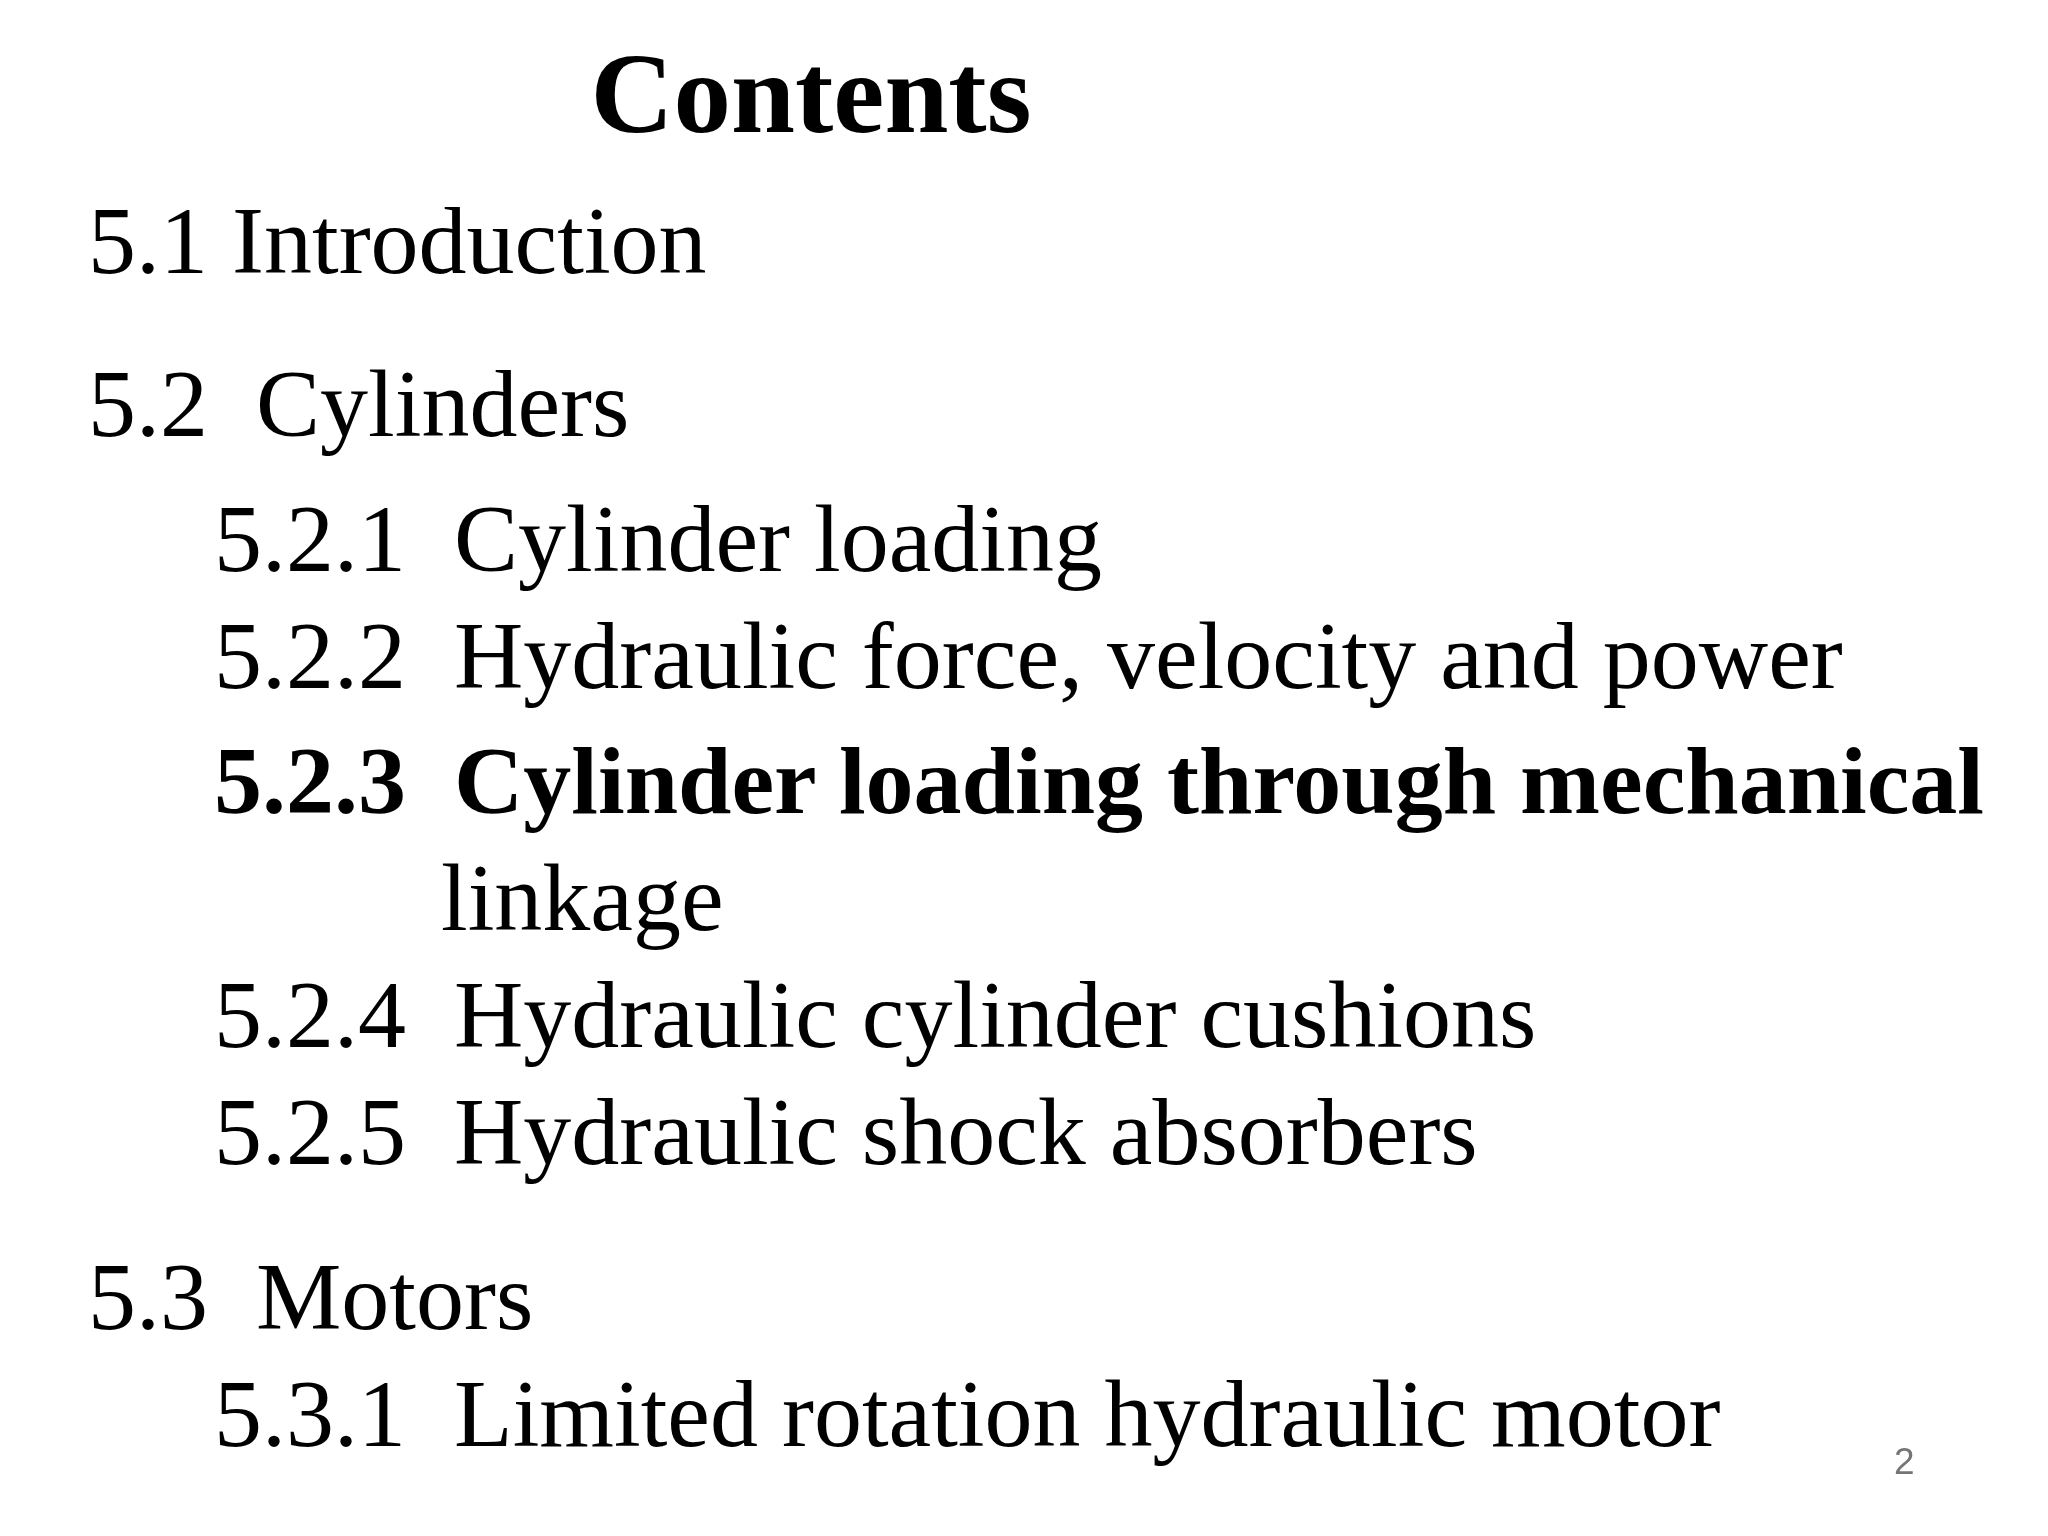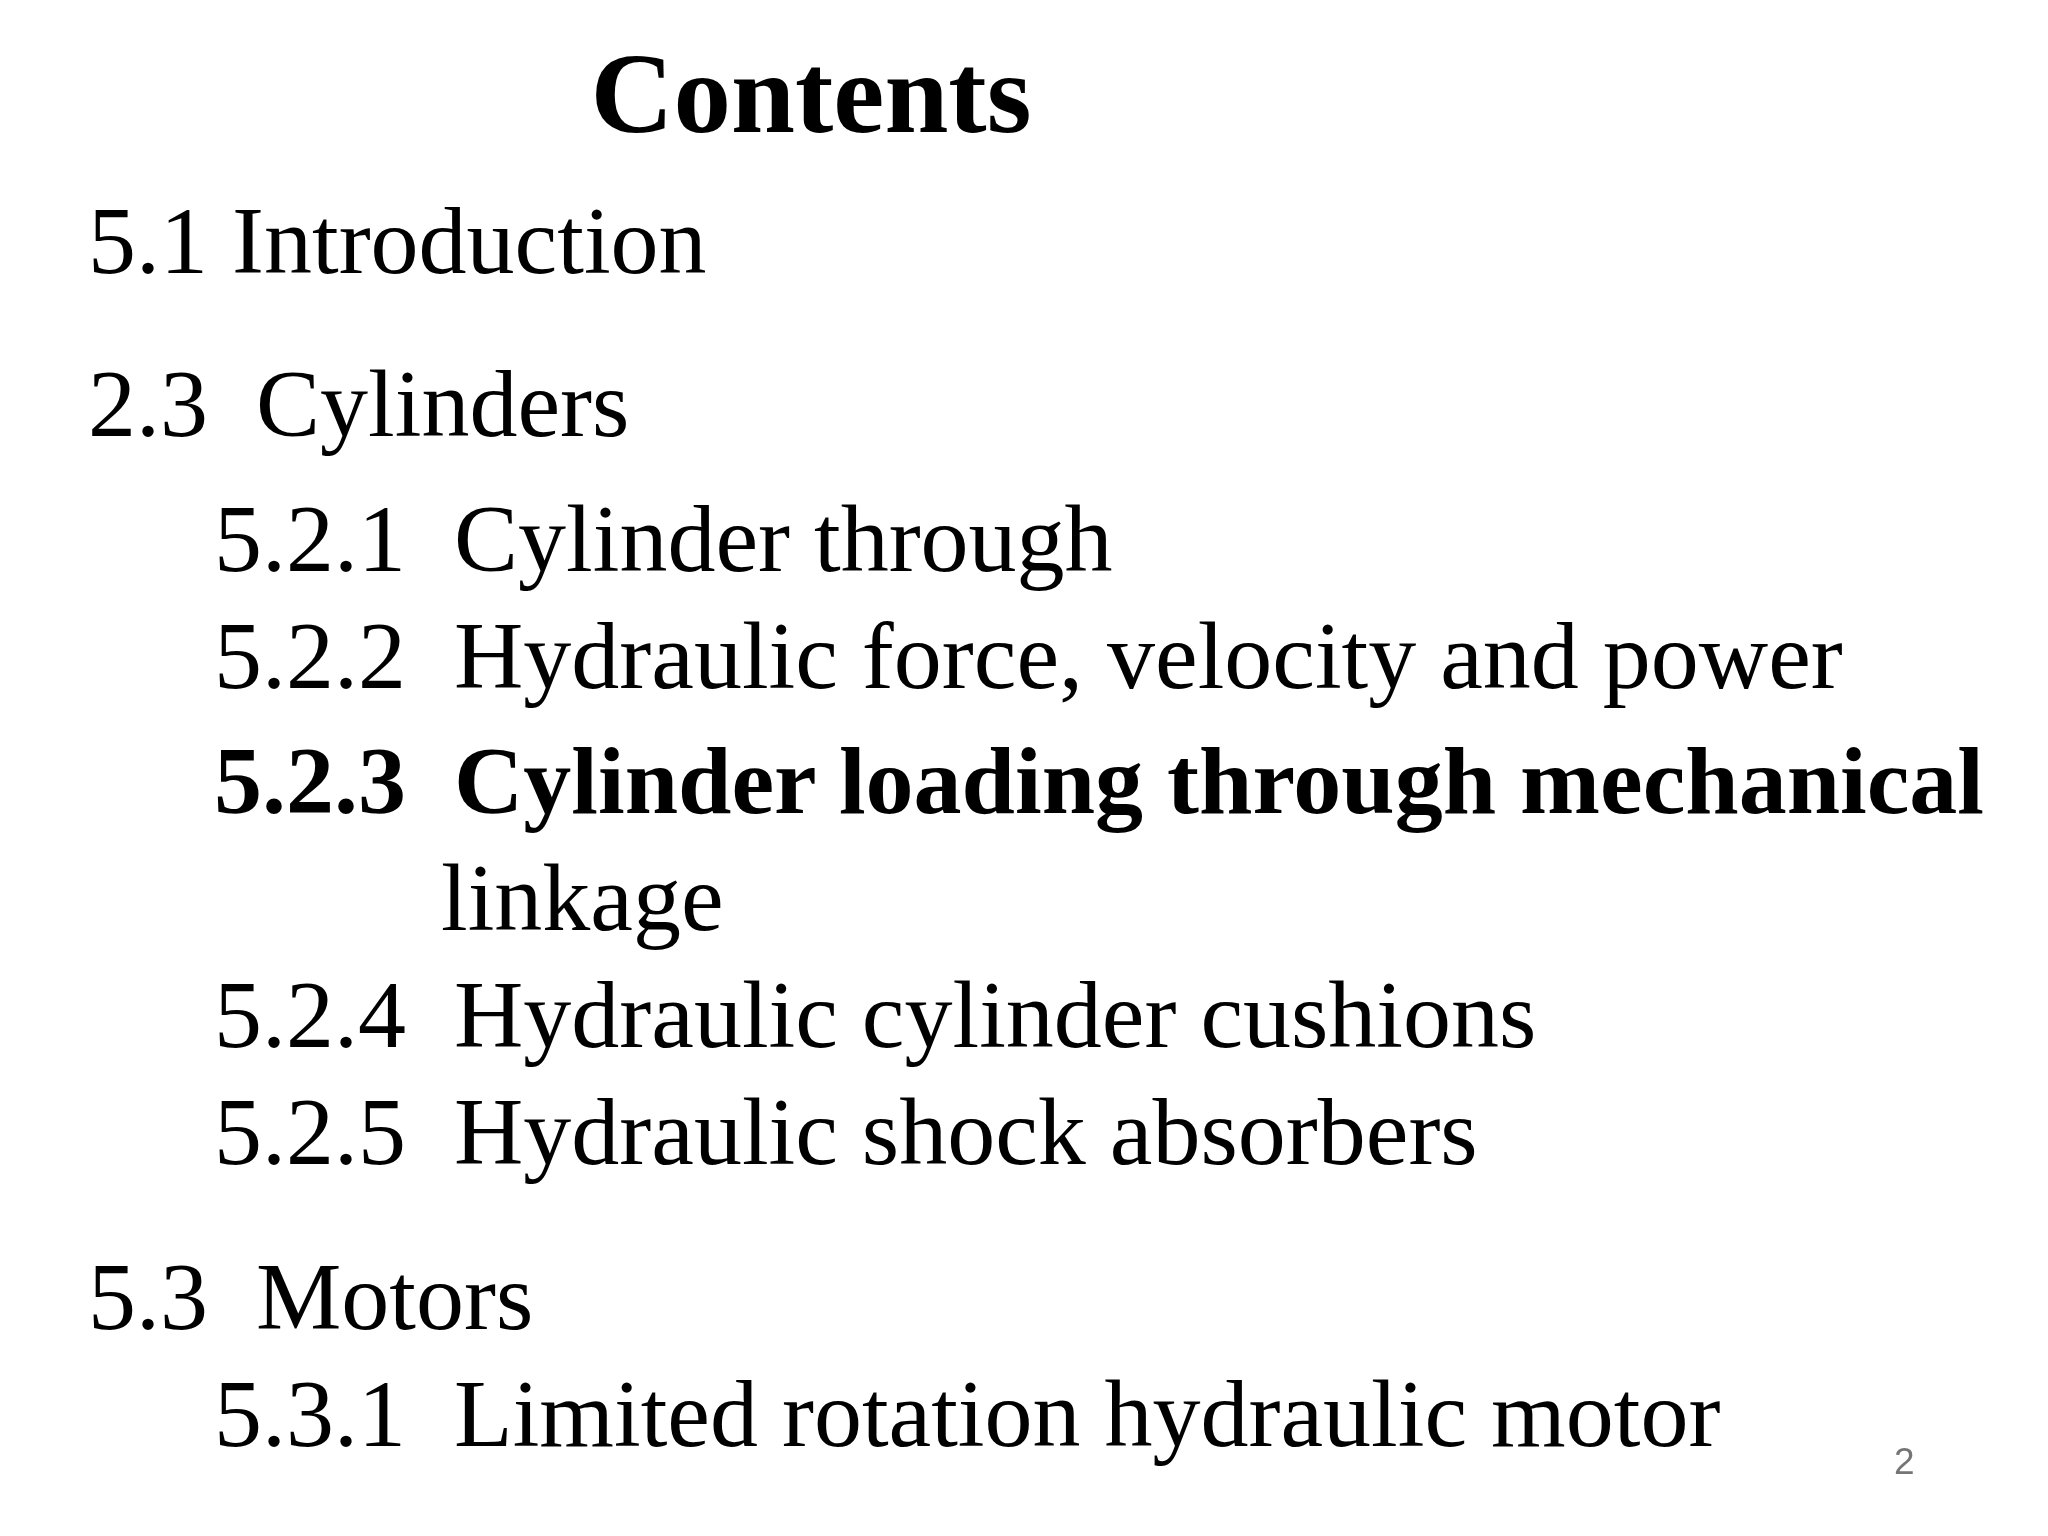--- a/index.html
+++ b/index.html
@@ -54,23 +54,23 @@
 <body>
 
 <div class="slide">
 
   <div class="slide-title">Contents</div>
 
   <div class="toc">
 
     <div class="toc-line indent-top">5.1 Introduction</div>
 
-    <div class="toc-line indent-top gap-lg">2.3  Cylinders</div>
+    <div class="toc-line indent-top gap-lg">5.2  Cylinders</div>
 
-    <div class="toc-line indent-sub gap-sm">5.2.1  Cylinder through</div>
+    <div class="toc-line indent-sub gap-sm">5.2.1  Cylinder loading</div>
 
     <div class="toc-line indent-sub">5.2.2  Hydraulic force, velocity and power</div>
 
     <div class="toc-line indent-sub gap-xs">5.2.3  Cylinder loading through mechanical</div>
 
     <div class="toc-line indent-cont">linkage</div>
 
     <div class="toc-line indent-sub">5.2.4  Hydraulic cylinder cushions</div>
 
     <div class="toc-line indent-sub">5.2.5  Hydraulic shock absorbers</div>

